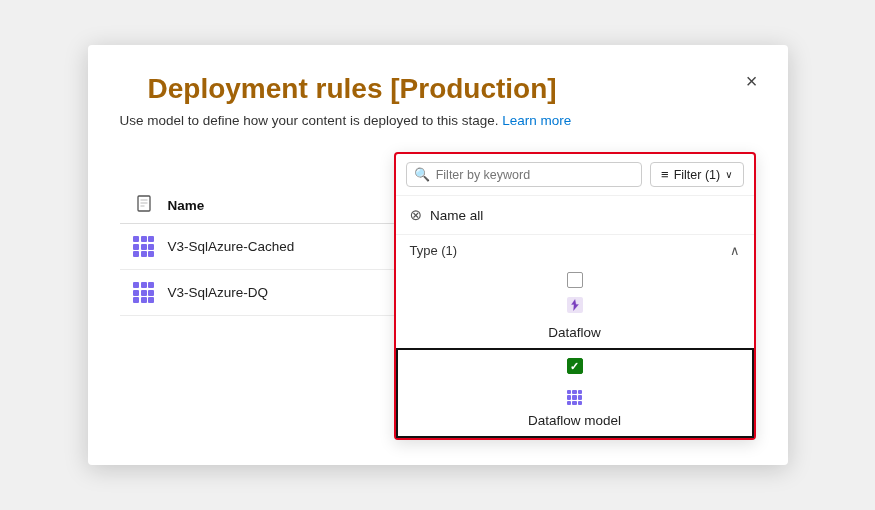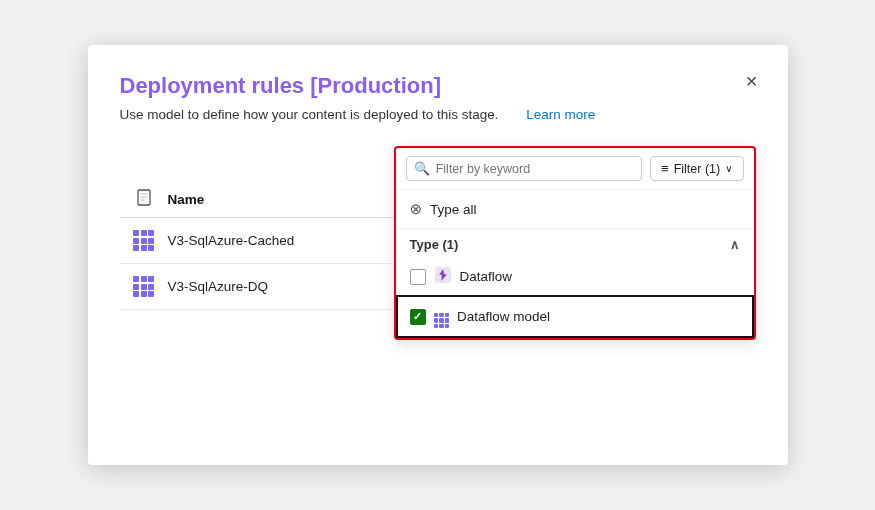--- a/index.html
+++ b/index.html
@@ -16,34 +16,34 @@
     .dialog {
       background: #fff;
       width: 700px;
       min-height: 420px;
       border-radius: 4px;
       box-shadow: 0 4px 24px rgba(0,0,0,0.18);
       padding: 28px 32px 32px 32px;
       position: relative;
     }
     .dialog-title {
-      font-size: 22px;
+      font-size: 28px;
       font-weight: 700;
-      color: #8b5cf6;
+      color: #a16207;
       margin-bottom: 8px;
+      margin-left: 28px;
     }
     .dialog-subtitle {
       font-size: 13.5px;
       color: #333;
       margin-bottom: 24px;
     }
     .dialog-subtitle a {
       color: #0078d4;
       text-decoration: none;
-      margin-left: 24px;
     }
     .close-btn {
       position: absolute;
       top: 20px;
       right: 20px;
       background: none;
       border: none;
       font-size: 20px;
       cursor: pointer;
       color: #444;
@@ -218,33 +218,34 @@
     .filter-x-icon .fi-lines {
       font-size: 15px;
     }
 
     .type-section-header {
       display: flex;
       align-items: flex-end;
       justify-content: space-between;
       padding: 8px 14px 6px 14px;
       font-size: 13px;
-      font-weight: 700;
+      font-weight: 400;
       color: #333;
     }
     .type-chevron { font-size: 13px; color: #555; }
 
     .filter-option {
       display: flex;
       align-items: center;
       gap: 8px;
       padding: 8px 14px;
       font-size: 13.5px;
       color: #222;
       cursor: pointer;
+      flex-direction: column;
     }
     .filter-option.selected {
       background: #fff;
       border: 2px solid #111;
       border-radius: 0;
     }
     .cb-box {
       width: 16px;
       height: 16px;
       border: 1.5px solid #999;
@@ -310,21 +311,21 @@
           <span style="font-size:13px;">≡</span>
           <span>Filter (1)</span>
           <span style="font-size:10px;">∨</span>
         </button>
       </div>
 
       <div class="clear-all-row">
         <span class="clear-icon filter-x-icon">
           <span class="fi-lines">⊗</span>
         </span>
-        <span>Type all</span>
+        <span>Name all</span>
       </div>
 
       <div class="type-section-header">
         <span>Type (1)</span>
         <span class="type-chevron">∧</span>
       </div>
 
       <div class="filter-option">
         <div class="cb-box"></div>
         <span>

